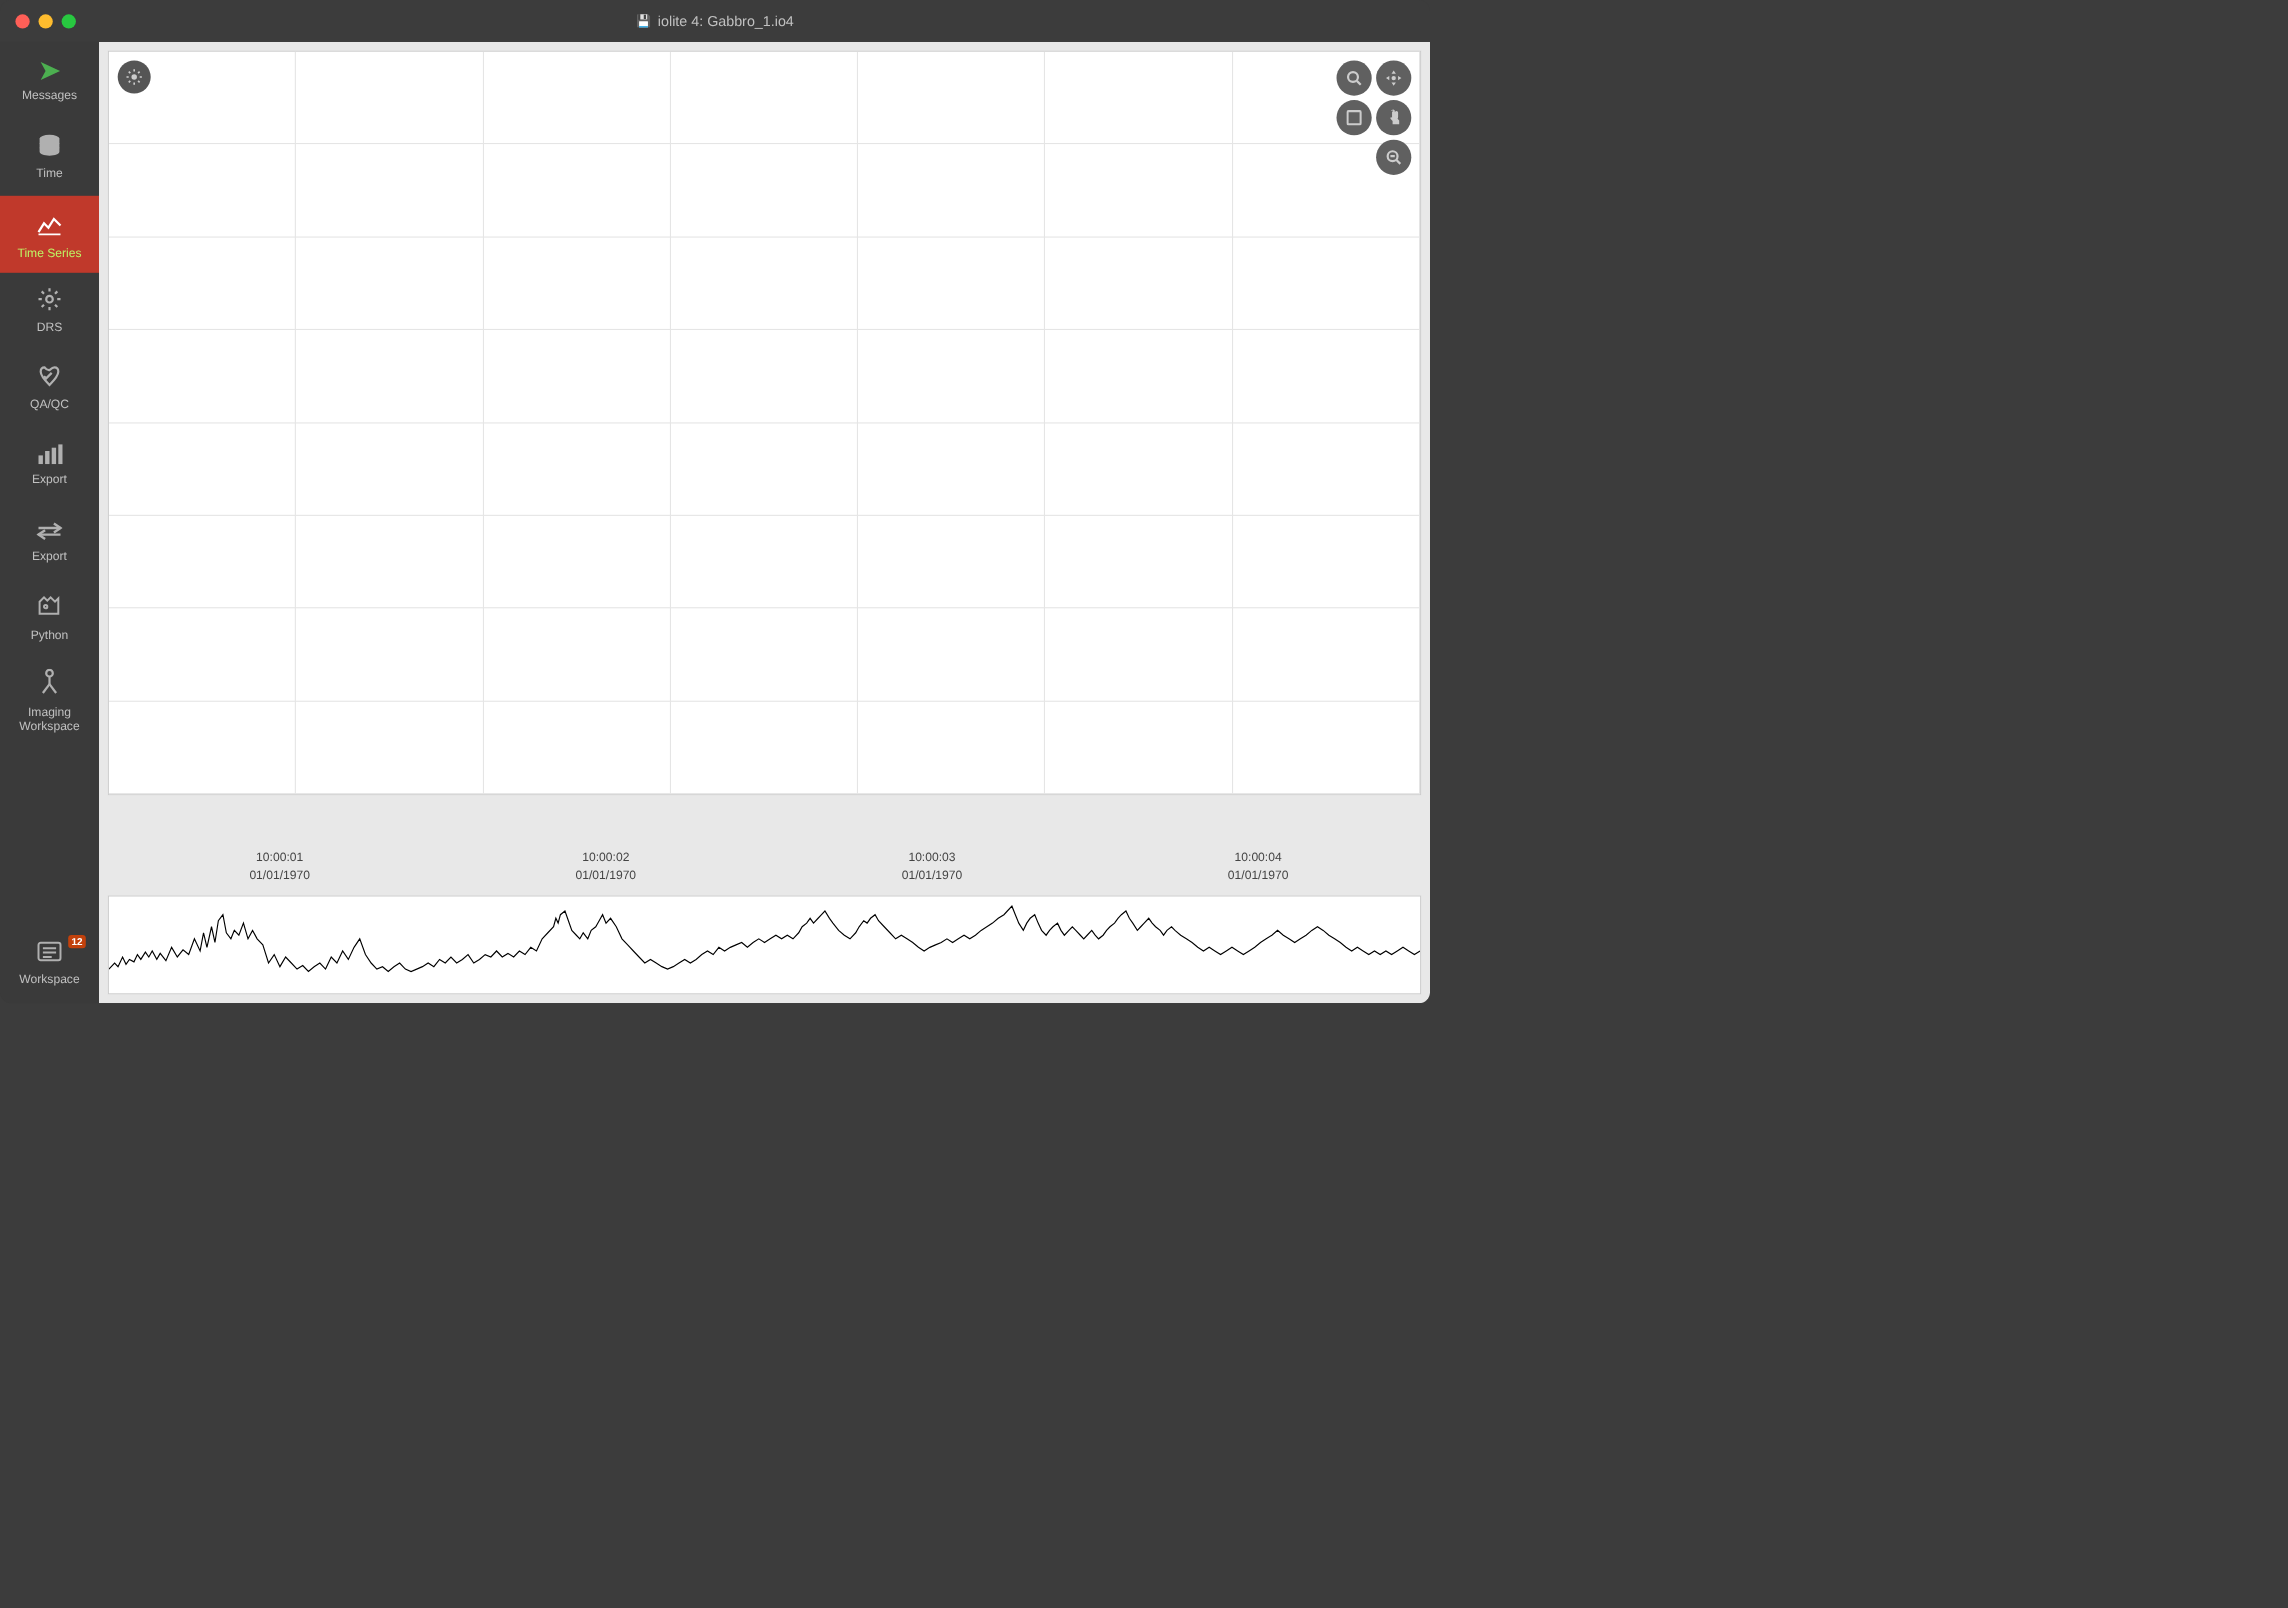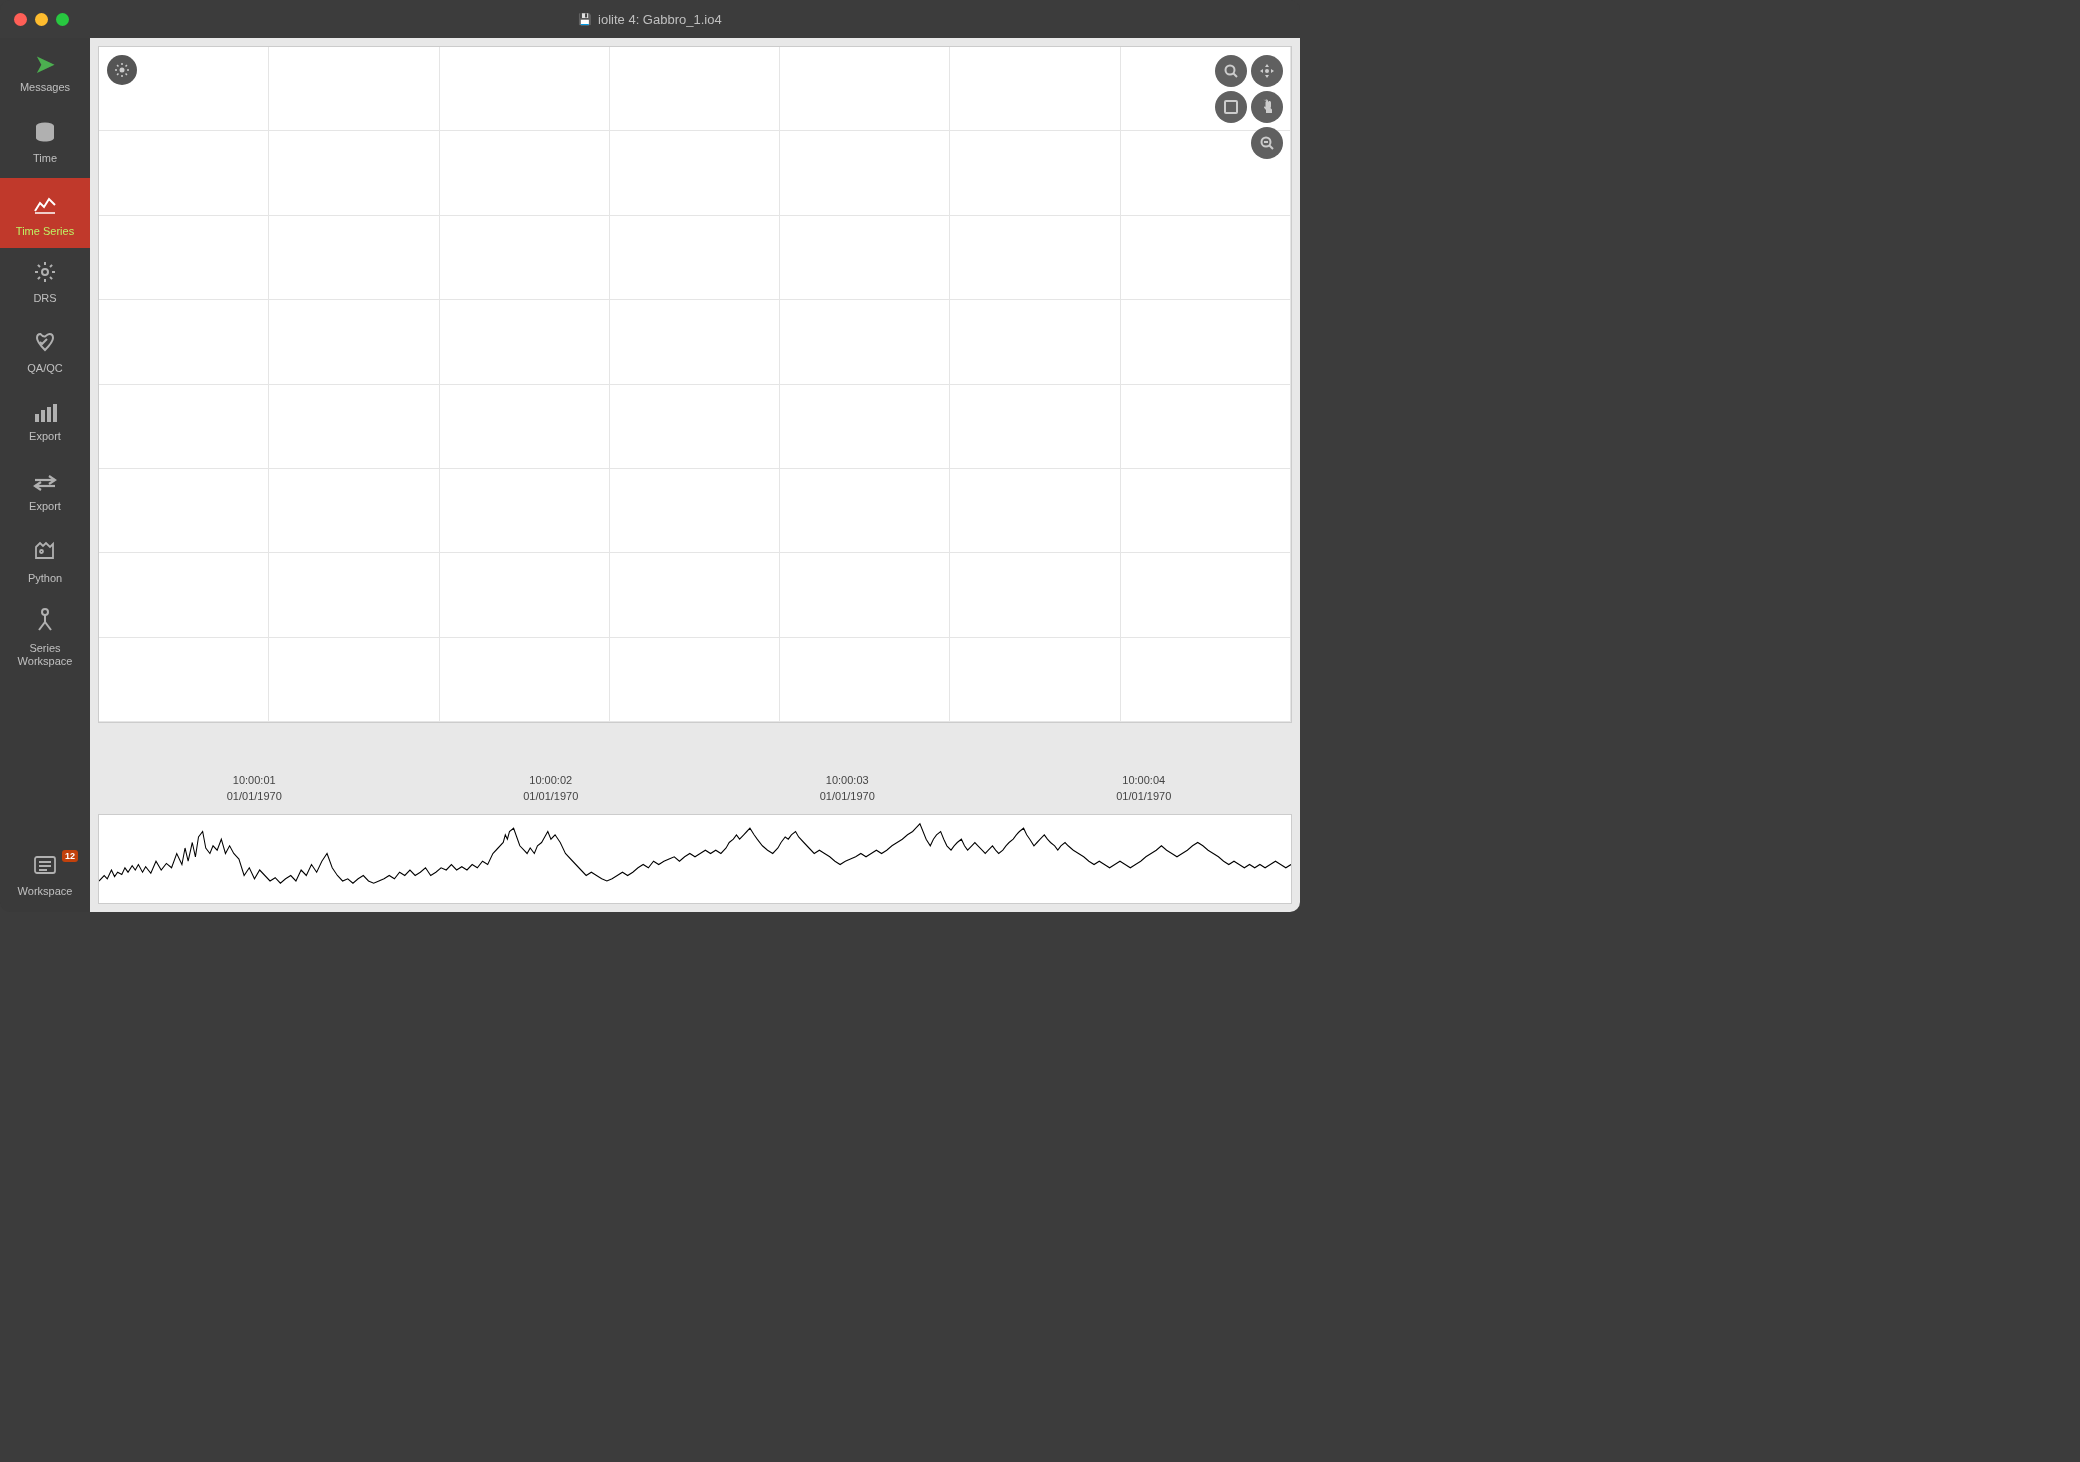--- a/index.html
+++ b/index.html
@@ -340,21 +340,21 @@
 
     <div class="sidebar-item">
       <span class="icon">
         <svg width="20" height="26" viewBox="0 0 20 26" fill="none" stroke="#b0b0b0" stroke-width="2">
           <circle cx="10" cy="4" r="3"></circle>
           <line x1="10" y1="7" x2="10" y2="14"></line>
           <line x1="10" y1="14" x2="4" y2="22"></line>
           <line x1="10" y1="14" x2="16" y2="22"></line>
         </svg>
       </span>
-      <span class="label">Series Workspace</span>
+      <span class="label">Imaging Workspace</span>
     </div>
 
     <div class="sidebar-spacer"></div>
 
     <div class="sidebar-item messages">
       <span class="badge">12</span>
       <span class="icon">
         <svg width="24" height="22" viewBox="0 0 24 22" fill="none" stroke="#b0b0b0" stroke-width="1.8">
           <rect x="2" y="2" width="20" height="16" rx="2"></rect>
           <line x1="6" y1="7" x2="18" y2="7"></line>

